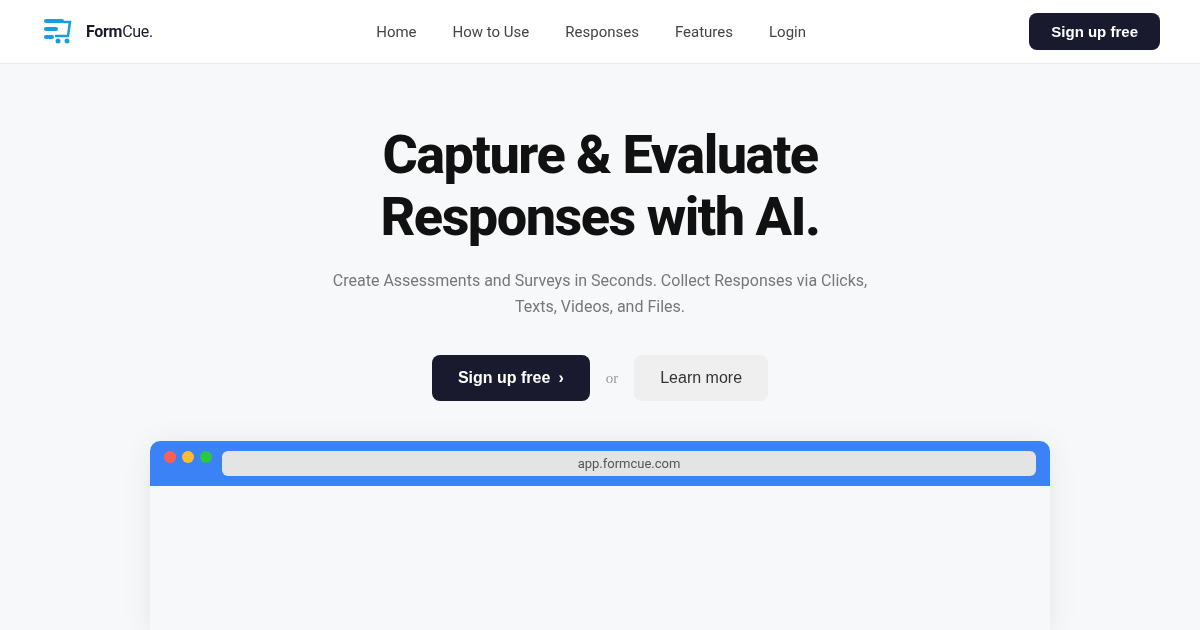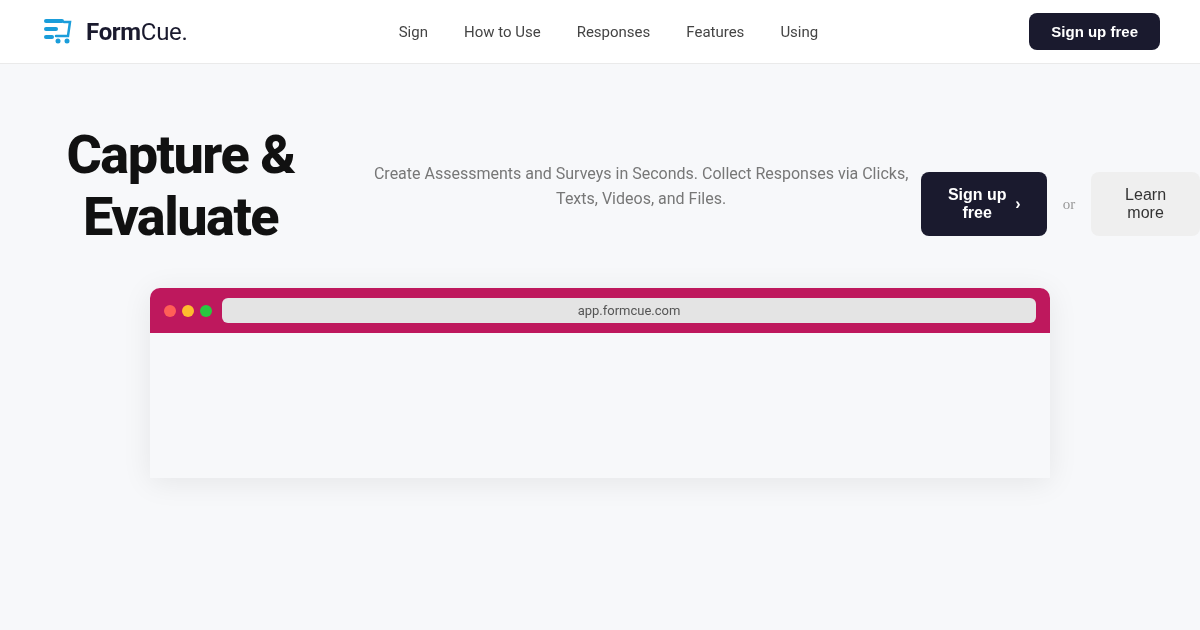--- a/index.html
+++ b/index.html
@@ -35,21 +35,21 @@
 
     .logo-icon {
       width: 36px;
       height: 36px;
       display: flex;
       align-items: center;
       justify-content: center;
     }
 
     .logo-text {
-      font-size: 24px;
+      font-size: 16px;
       font-weight: 600;
       color: #1a1a2e;
       letter-spacing: -0.3px;
       text-align: center;
     }
 
     .logo-text span.form {
       font-weight: 700;
     }
 
@@ -77,35 +77,37 @@
       border-radius: 8px;
       padding: 10px 22px;
       font-size: 15px;
       font-weight: 600;
       cursor: pointer;
     }
 
     
     .hero {
       display: flex;
+      flex-direction: column;
       align-items: center;
       padding-top: 60px;
       text-align: center;
     }
 
     .hero-title {
       font-size: 54px;
       font-weight: 800;
       color: #111;
       line-height: 1.15;
       letter-spacing: -1.5px;
       max-width: 700px;
     }
 
     .hero-subtitle {
+      margin-top: 20px;
       font-size: 16px;
       color: #777;
       line-height: 1.6;
       max-width: 560px;
     }
 
     .hero-actions {
       display: flex;
       align-items: center;
       gap: 16px;
@@ -157,22 +159,22 @@
     .browser-mockup {
       width: 900px;
       background: #fff;
       border-radius: 10px 10px 0 0;
       box-shadow: 0 4px 30px rgba(0,0,0,0.08);
       overflow: hidden;
     }
 
     .browser-toolbar {
       display: flex;
-      align-items: center;
-      background: #be185d;
+      align-items: flex-start;
+      background: #3b82f6;
       padding: 10px 14px;
       gap: 10px;
     }
 
     .browser-dots {
       display: flex;
       gap: 6px;
     }
 
     .dot {
@@ -220,33 +222,34 @@
         <circle cx="18" cy="27" r="2.5" fill="#1a9dda"></circle>
         <circle cx="27" cy="27" r="2.5" fill="#1a9dda"></circle>
       </svg>
     </div>
     <div class="logo-text">
       <span class="form">Form</span><span class="cue">Cue.</span>
     </div>
   </div>
 
   <nav>
-    <a href="#">Sign</a>
+    <a href="#">Home</a>
     <a href="#">How to Use</a>
     <a href="#">Responses</a>
     <a href="#">Features</a>
-    <a href="#">Using</a>
+    <a href="#">Login</a>
   </nav>
 
   <button class="nav-signup-btn">Sign up free</button>
 </header>
 
 <section class="hero">
   <h1 class="hero-title">
     <span>Capture &amp; Evaluate</span><br>
+    <span>Responses with AI.</span>
   </h1>
 
   <p class="hero-subtitle">
     <span>Create Assessments and Surveys in Seconds. Collect Responses via Clicks, Texts, Videos, and Files.</span><br>
   </p>
 
   <div class="hero-actions">
     <button class="btn-primary">
       <span>Sign up free</span>
       <span class="arrow">›</span>

